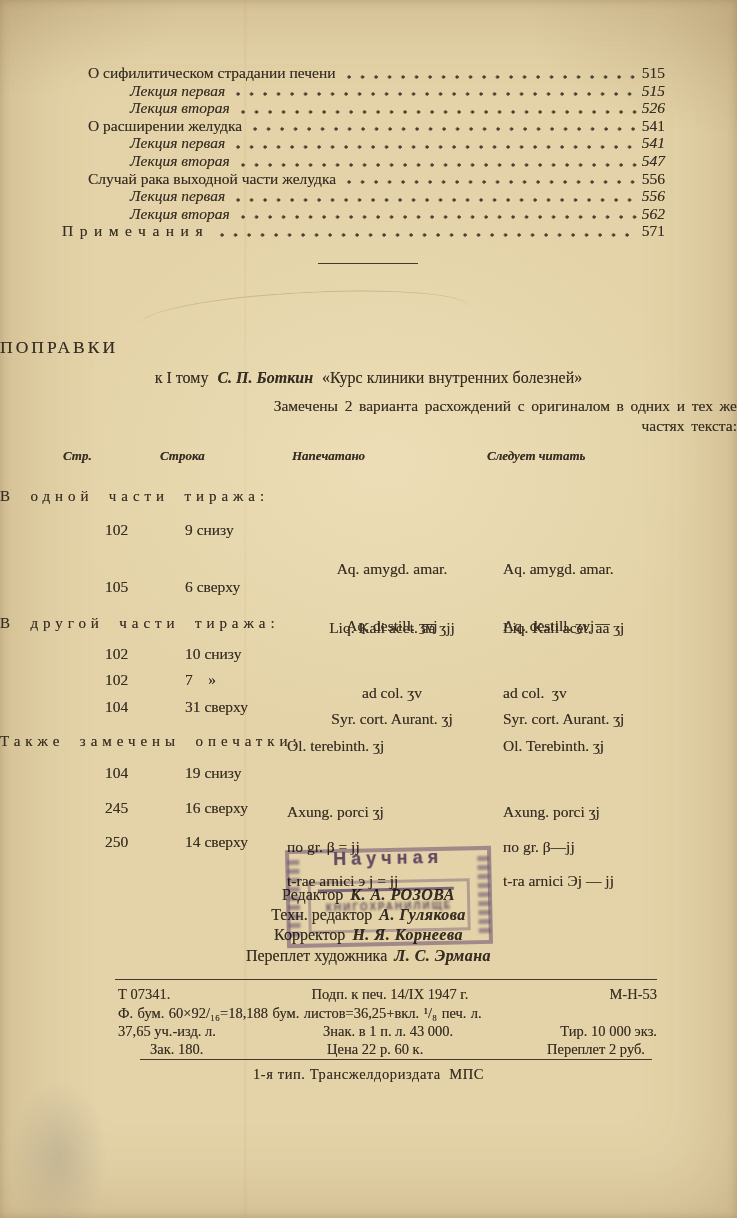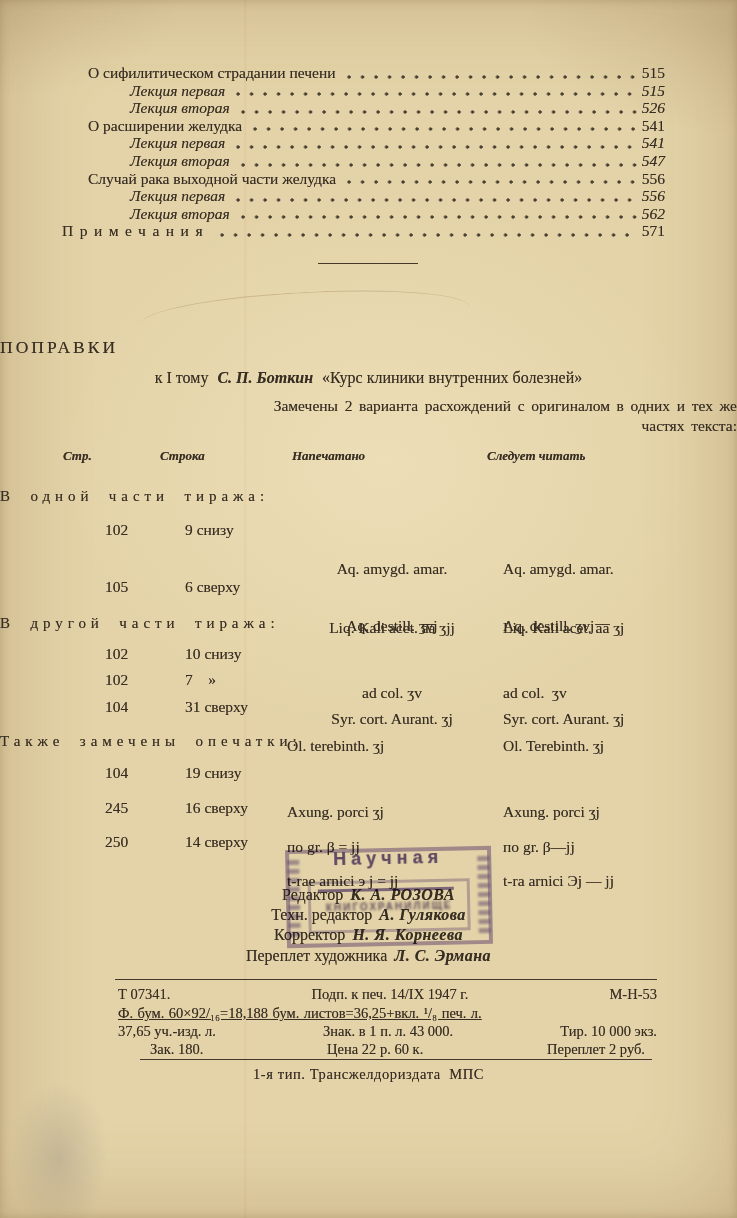--- a/index.html
+++ b/index.html
@@ -88,21 +88,21 @@
   .colophon{position:absolute;top:885px;left:0;right:0;text-align:center;
     font-size:16px;line-height:20.2px;}
   .colophon .name{font-style:italic;font-weight:600;margin-left:7px;letter-spacing:.03em;}
   
   .rule{position:absolute;border-top:1.6px solid #45382a;}
   .rule-top{top:979px;left:115px;width:542px;}
   .rule-bottom{top:1059px;left:140px;width:512px;}
   .imprint{position:absolute;top:985px;left:118px;right:80px;
     font-size:14.5px;line-height:18px;font-weight:500;}
   .imp-row{display:flex;justify-content:space-between;}
-  .imp-l2{margin-top:1px;word-spacing:.06em;text-decoration:underline;}
+  .imp-l2{margin-top:1px;word-spacing:.06em;}
   .imp-l4{padding:0 12px 9px 32px;text-align:right;}
   .printer{position:absolute;top:1066px;left:0;right:0;text-align:center;
     font-size:14.5px;letter-spacing:.04em;white-space:pre;}
 </style>
 </head>
 <body>
 
 <div class="sheet">
   <div class="scratch"></div>
 

